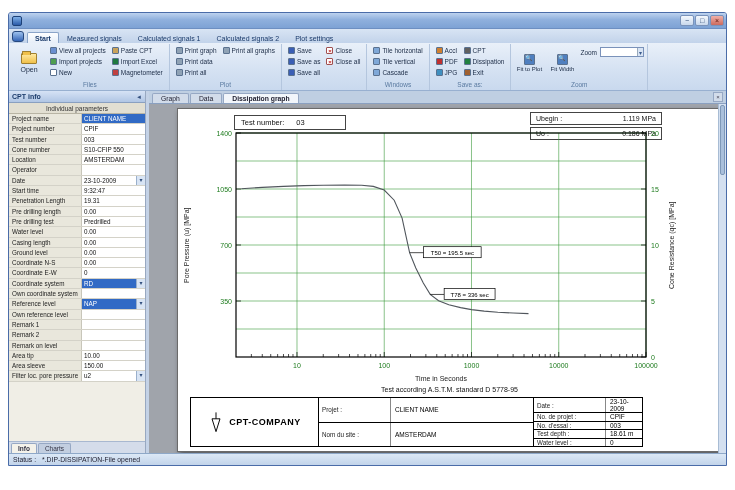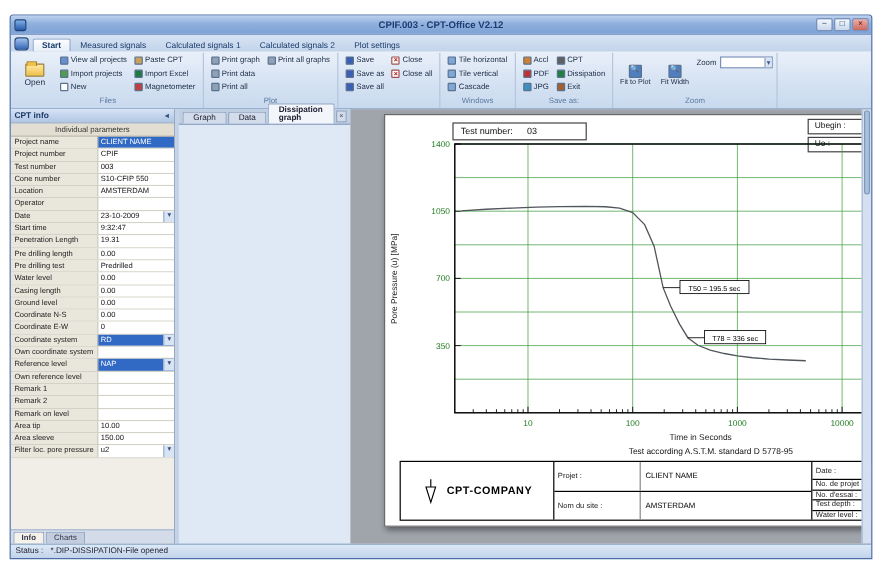--- a/index.html
+++ b/index.html
@@ -111,21 +111,21 @@
     font-size:6px;text-align:center;line-height:9px;}
   .lp-fill{flex:1;background:#f0eee6;}
   .lp-tabs{height:12px;flex:0 0 12px;background:#d4dcea;display:flex;align-items:flex-end;
     border-top:1px solid #a8b8d0;padding-left:2px;gap:1px;}
   .lp-tab{font-size:6.5px;color:#334;padding:1px 6px;background:#c2cee0;
     border:1px solid #96a8c4;border-bottom:none;border-radius:2px 2px 0 0;}
   .lp-tab.active{background:#f4f2ea;font-weight:bold;}
 
   .splitter{width:3px;flex:0 0 3px;background:#c4d2e6;}
 
-  .rightcol{flex:1;display:flex;flex-direction:row;min-width:0;}
+  .rightcol{flex:1;display:flex;flex-direction:column;min-width:0;}
   .doctabs{height:13px;flex:0 0 13px;background:#bfcfe2;display:flex;align-items:flex-end;
     padding-left:3px;gap:1px;border-bottom:1px solid #8aa0c0;}
   .dtab{font-size:6.8px;color:#223;padding:1px 8px;background:#d2dcea;
     border:1px solid #96a8c4;border-bottom:none;border-radius:2px 2px 0 0;}
   .dtab.active{background:#f2f6fb;font-weight:bold;}
   .dt-close{margin-left:auto;margin-right:3px;margin-bottom:1px;width:10px;height:10px;
     background:#d2dcea;border:1px solid #96a8c4;font-size:6px;line-height:8px;
     text-align:center;color:#445;}
 
   
@@ -184,21 +184,20 @@
     border-top:1px solid #8ea8c8;display:flex;align-items:center;font-size:6.8px;
     color:#223;padding:0 4px;gap:6px;}
 </style>
 </head>
 <body>
 
 <div class="window">
 
   <div class="titlebar">
     <span class="app-icon"></span>
-    <span class="title">CPIF.003 - CPT-Office V2.12</span>
     <span class="winbtns">
       <span class="wbtn">−</span>
       <span class="wbtn">□</span>
       <span class="wbtn close">×</span>
     </span>
   </div>
 
   <div class="ribbontabs">
     <span class="appbtn"></span>
     <div class="rtabs">

